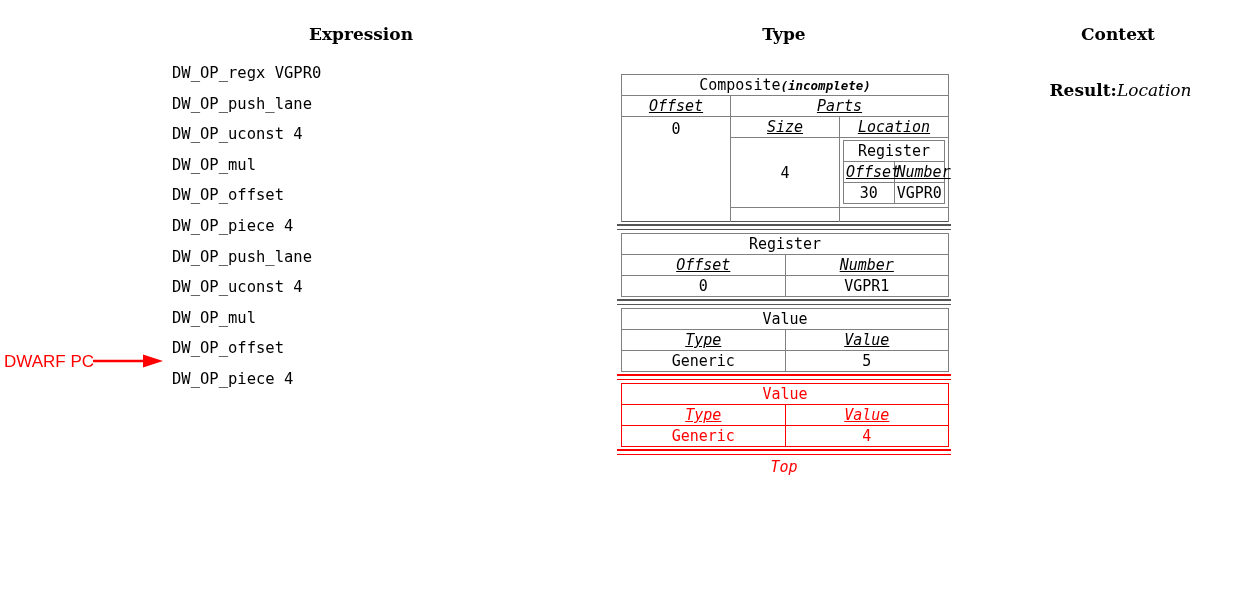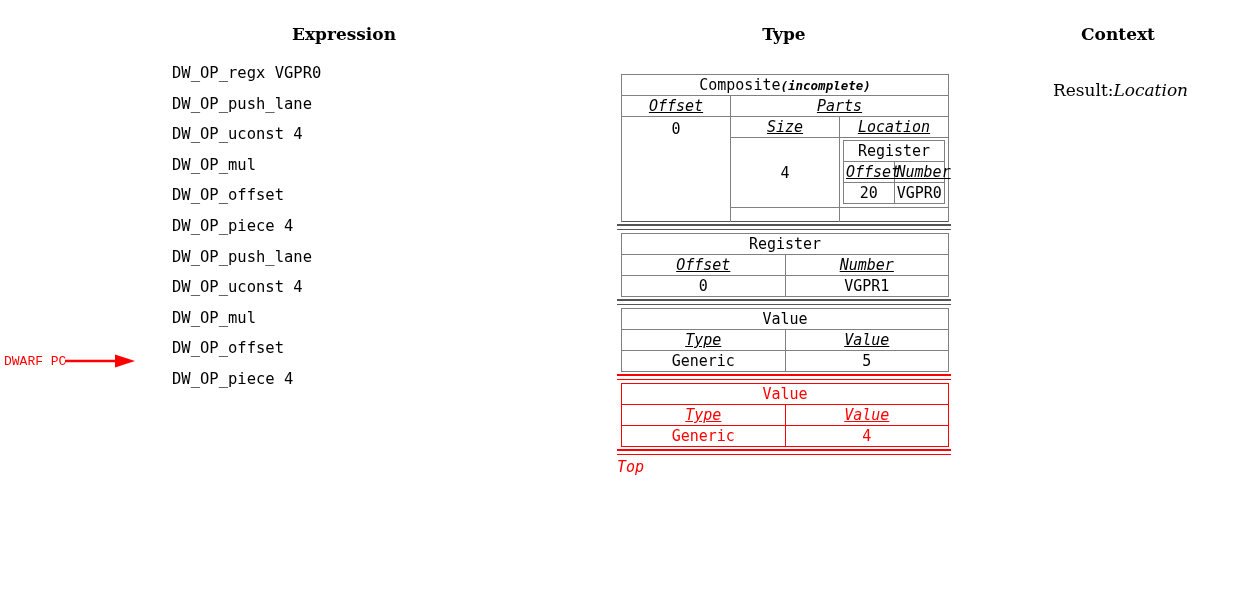--- a/index.html
+++ b/index.html
@@ -17,21 +17,21 @@
   }
 
   .col-header {
     position: absolute;
     font-family: "DejaVu Serif", "Liberation Serif", serif;
     font-weight: bold;
     font-size: 17px;
     text-align: center;
     white-space: nowrap;
   }
-  #hdr-expression { left: 244px; top: 24px; width: 200px; }
+  #hdr-expression { left: 261px; top: 24px; width: 200px; }
   #hdr-stack      { left: 684px; top: 24px; width: 200px; }
   #hdr-context    { left: 1018px; top: 24px; width: 200px; }
 
   
   #expression-list {
     position: absolute;
     left: 172px;
     top: 58px;
     width: 260px;
   }
@@ -48,22 +48,22 @@
   #dwarf-pc-marker {
     position: absolute;
     left: 4px;
     top: 349px;
     height: 24px;
     display: flex;
     align-items: center;
     color: #ff0000;
   }
   #dwarf-pc-label {
-    font-family: Liberation Mono, monospace;
-    font-size: 13px;
+    font-family: Liberation Sans, sans-serif;
+    font-size: 17px;
     white-space: nowrap;
     line-height: 1;
   }
   #dwarf-pc-arrow { display: block; margin-left: -1px; }
 
   
   #stack-column {
     position: absolute;
     left: 617px;
     top: 74px;
@@ -131,41 +131,41 @@
     padding: 1px 2px;
     font-family: "DejaVu Sans Mono", "Liberation Mono", monospace;
     font-size: 15px;
   }
 
   
   table.box.red, table.box.red td, table.box.red th { border-color: #ff0000; color: #ff0000; }
   table.box.red { border: 1px solid #ff0000; }
 
   #top-label {
-    text-align: left;
+    text-align: center;
     font-family: "DejaVu Sans Mono", "Liberation Mono", monospace;
     font-style: italic;
     font-size: 15px;
     color: #ff0000;
     width: 334px;
     margin-top: 1px;
   }
 
   
   #context-block {
     position: absolute;
     left: 1000px;
     top: 78px;
     width: 241px;
     text-align: center;
     font-family: "DejaVu Serif", "Liberation Serif", serif;
     font-size: 17px;
     line-height: 24px;
   }
-  .ctx-key { font-weight: normal; }
+  .ctx-key { font-weight: bold; }
   .ctx-val { font-style: italic; }
 </style>
 </head>
 <body>
 
 <div class="col-header" id="hdr-expression">Expression</div>
 <div class="col-header" id="hdr-stack">Type</div>
 <div class="col-header" id="hdr-context">Context</div>
 
 <div id="expression-list">
@@ -213,21 +213,21 @@
           <table class="inner">
             <tbody>
                   <tr>
                     <td colspan="2" class="t-title">Register</td>
                   </tr>
             <tr>
               <td class="t-hdr">Offset</td>
               <td class="t-hdr">Number</td>
             </tr>
             <tr>
-              <td>20</td>
+              <td>30</td>
               <td>VGPR0</td>
             </tr>
           </tbody>
               </table>
         </td>
       </tr>
       <tr style="height:14px">
         <td class="noborder-b"></td>
         <td class="noborder-b"></td>
       </tr>

